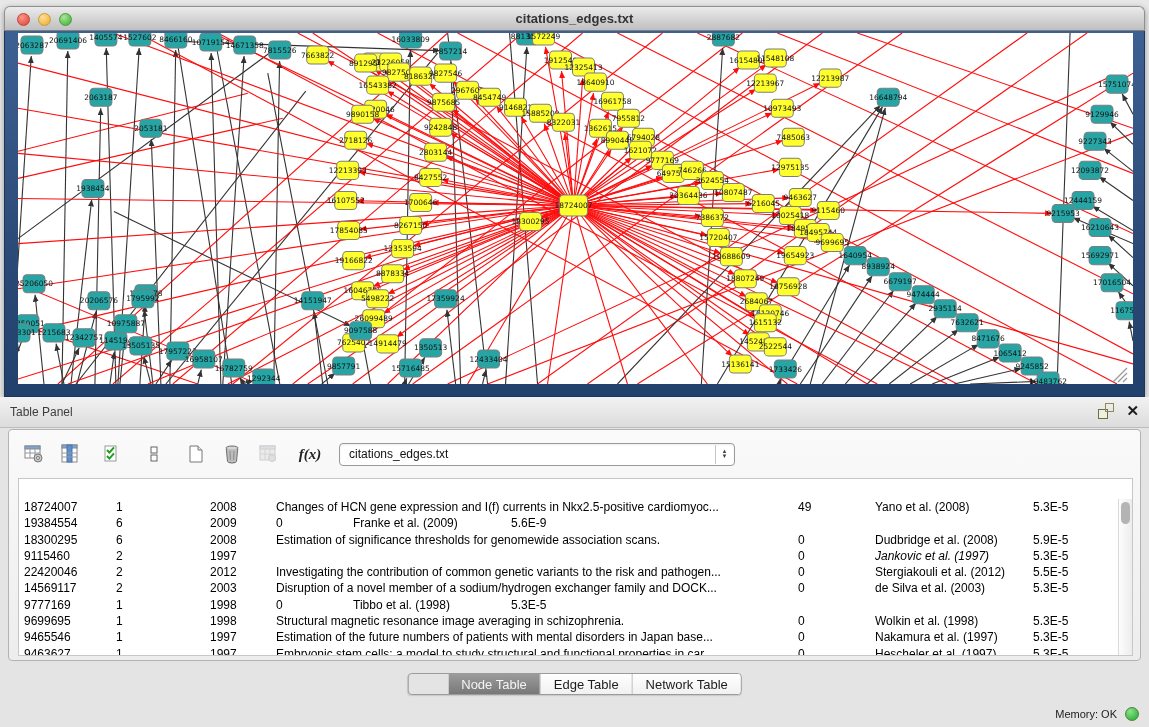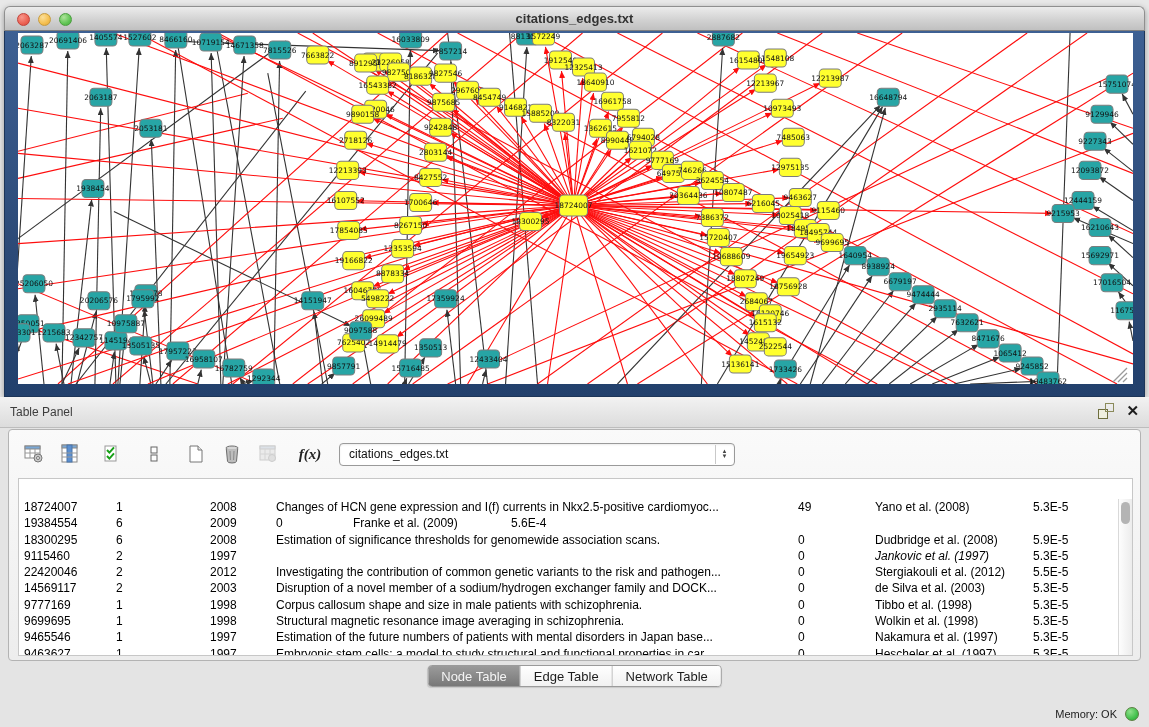--- a/index.html
+++ b/index.html
@@ -58,23 +58,23 @@
   .th { display:flex; align-items:center; justify-content:center; border-right:1px solid #a2b8c5;
     overflow:hidden; white-space:nowrap; }
   .th .sort-tri { font-size:8px; color:#1c3a55; margin-right:4px; }
   .tbody { position:absolute; left:0; right:14px; top:20px; bottom:0; font-size:12px; color:#000; }
   .tr { display:flex; height:16.3px; line-height:16.3px; white-space:nowrap; }
   .td { padding:0 5px; overflow:hidden; }
   .vscroll { position:absolute; right:0; top:20px; bottom:0; width:14px;
     background:linear-gradient(to right,#fdfdfd,#ececec); border-left:1px solid #d9d9d9; }
   .vthumb { position:absolute; left:2px; top:3px; width:9px; height:22px; background:#b4b4b4; border-radius:5px; }
 
-  .seg-tabs { position:absolute; left:50%; transform:translateX(-50%); top:268px; display:flex;
+  .seg-tabs { position:absolute; left:50%; transform:translateX(-50%); top:276px; display:flex;
     border:1px solid #9b9b9b; border-radius:4px; overflow:hidden; height:22px;
-    box-shadow:0 1px 1px rgba(0,0,0,.12); }
+    box-shadow:0 1px 1px rgba(0,0,0,.12);padding-left:40px; }
   .seg { padding:0 13px; font-size:13px; line-height:21px; background:linear-gradient(#fff,#f1f1f1);
     color:#1c1c1c; border-right:1px solid #bcbcbc; }
   .seg:last-child { border-right:none; }
   .seg.selected { background:linear-gradient(#9b9b9b,#787878); color:#f4f4f4; }
 
   .status-bar { position:absolute; left:0; right:0; bottom:0; height:24px; }
   .mem { position:absolute; right:32px; top:5px; font-size:11px; color:#1c1c1c; }
   .mem-dot { position:absolute; right:10px; top:4px; width:14px; height:14px; border-radius:50%;
     background:radial-gradient(circle at 35% 30%, #8fe08b, #3fbf4a 65%, #2f9e3c); border:1px solid #57803f; }
 </style>
@@ -954,21 +954,21 @@
               <div class="td" style="width: 77px;">49</div>
               <div class="td" style="width: 158px;">Yano et al. (2008)</div>
               <div class="td" style="width: 90px;">5.3E-5</div>
             </div>
             <div class="tr">
               <div class="td" style="width: 92px;">19384554</div>
               <div class="td" style="width: 94px;">6</div>
               <div class="td" style="width: 66px;">2009</div>
               <div class="td" style="width: 77px;">0</div>
               <div class="td" style="width: 158px;">Franke et al. (2009)</div>
-              <div class="td" style="width: 90px;">5.6E-4</div>
+              <div class="td" style="width: 90px;">5.6E-9</div>
             </div>
             <div class="tr">
               <div class="td" style="width: 92px;">18300295</div>
               <div class="td" style="width: 94px;">6</div>
               <div class="td" style="width: 66px;">2008</div>
               <div class="td" style="flex: 1 1 0%;">Estimation of significance thresholds for genomewide association scans.</div>
               <div class="td" style="width: 77px;">0</div>
               <div class="td" style="width: 158px;">Dudbridge et al. (2008)</div>
               <div class="td" style="width: 90px;">5.9E-5</div>
             </div>
@@ -996,21 +996,20 @@
               <div class="td" style="width: 66px;">2003</div>
               <div class="td" style="flex: 1 1 0%;">Disruption of a novel member of a sodium/hydrogen exchanger family and DOCK...</div>
               <div class="td" style="width: 77px;">0</div>
               <div class="td" style="width: 158px;">de Silva et al. (2003)</div>
               <div class="td" style="width: 90px;">5.3E-5</div>
             </div>
             <div class="tr">
               <div class="td" style="width: 92px;">9777169</div>
               <div class="td" style="width: 94px;">1</div>
               <div class="td" style="width: 66px;">1998</div>
-              <div class="td" style="flex: 1 1 0%;">Corpus callosum shape and size in male patients with schizophrenia.</div>
               <div class="td" style="width: 77px;">0</div>
               <div class="td" style="width: 158px;">Tibbo et al. (1998)</div>
               <div class="td" style="width: 90px;">5.3E-5</div>
             </div>
             <div class="tr">
               <div class="td" style="width: 92px;">9699695</div>
               <div class="td" style="width: 94px;">1</div>
               <div class="td" style="width: 66px;">1998</div>
               <div class="td" style="flex: 1 1 0%;">Structural magnetic resonance image averaging in schizophrenia.</div>
               <div class="td" style="width: 77px;">0</div>

